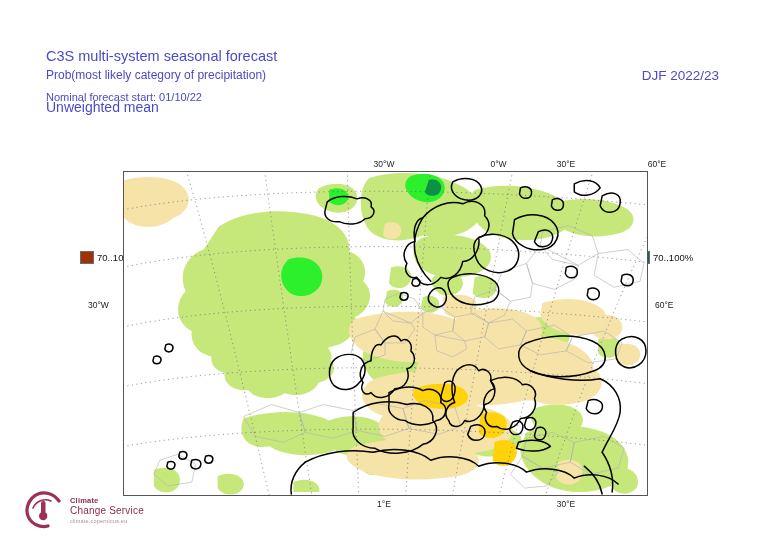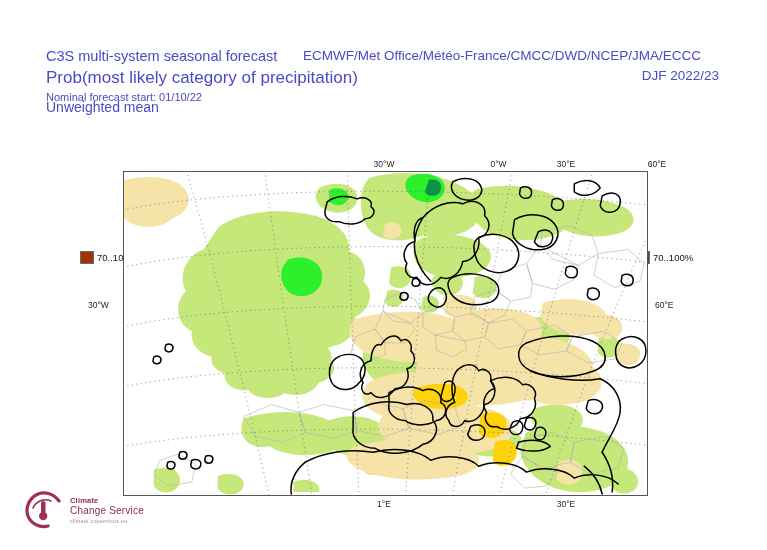--- a/index.html
+++ b/index.html
@@ -5,21 +5,21 @@
   html,body{margin:0;padding:0;background:#ffffff;}
   body{width:767px;height:550px;position:relative;overflow:hidden;
        font-family:"Liberation Sans","DejaVu Sans",sans-serif;}
 
   .page{position:absolute;inset:0;background:#fff;}
 
   
   #header{position:absolute;left:0;top:0;width:767px;height:112px;}
   .hl{position:absolute;color:#4a4ac8;white-space:nowrap;text-align:center;}
   #title-line1{left:46px;top:48px;font-size:14.5px;}
-  #title-line2{left:46px;top:68px;font-size:17px;}
+  #title-line2{left:46px;top:68px;font-size:12px;}
   #sub-line1{left:46px;top:91px;font-size:11px;}
   #sub-line2{left:46px;top:99px;font-size:14px;}
   #models-line{left:303px;top:48px;font-size:13.5px;}
   #period-line{right:48px;top:68px;font-size:13.5px;}
 
   
   #legend{position:absolute;left:0;top:112px;width:767px;height:48px;}
   .tercile-lbl{position:absolute;font-size:9.5px;color:#333;white-space:nowrap;}
   #below-lbl{left:247px;top:119px;}
   #above-lbl{left:419px;top:119px;}
@@ -46,21 +46,20 @@
 </head>
 <body>
 
 <div class="page">
 
   <div id="header">
     <div class="hl" id="title-line1">C3S multi-system seasonal forecast</div>
     <div class="hl" id="title-line2">Prob(most likely category of precipitation)</div>
     <div class="hl" id="sub-line1">Nominal forecast start: 01/10/22</div>
     <div class="hl" id="sub-line2">Unweighted mean</div>
-    <div class="hl" id="models-line">ECMWF/Met Office/Météo-France/CMCC/DWD/NCEP/JMA/ECCC</div>
     <div class="hl" id="period-line">DJF 2022/23</div>
   </div>
 
   <div id="legend">
     <div class="tercile-lbl" id="below-lbl">&lt;---- below lower tercile</div>
     <div class="tercile-lbl" id="above-lbl">above upper tercile ----&gt;</div>
     <div class="swatch-row" id="legend-swatches">
         <div class="sw-item" style="left: 80px;">
           <div class="sw-box" style="background: rgb(160, 50, 8);"></div>
           <span class="sw-txt">70..100%</span>

